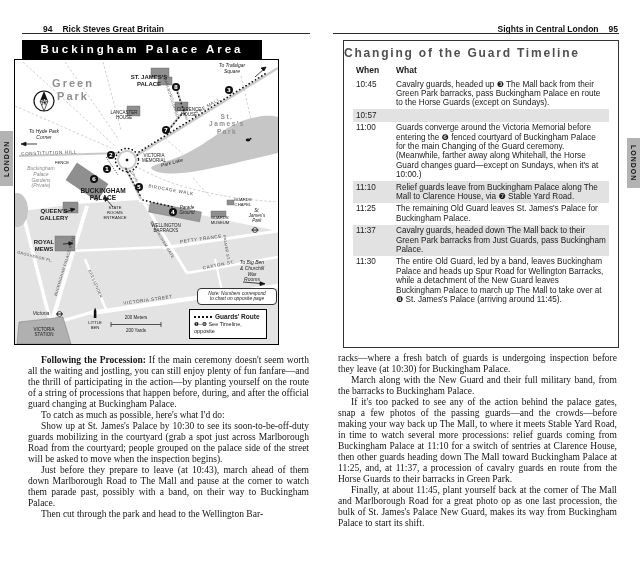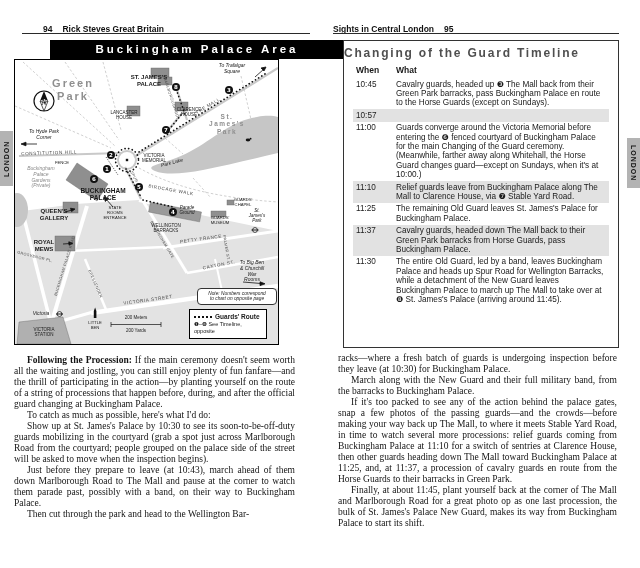--- a/index.html
+++ b/index.html
@@ -13,23 +13,23 @@
   .hdr-rule{position:absolute;top:33px;height:1.2px;background:#2a2a2a;}
 
   
   .side-tab{position:absolute;background:#b3b3b3;color:#151515;
             font:bold 7px "Liberation Sans",sans-serif;letter-spacing:1px;
             display:flex;align-items:center;justify-content:center;}
   .tab-l{writing-mode:vertical-rl;transform:rotate(180deg);}
   .tab-r{writing-mode:vertical-rl;}
 
   
-  .map-banner{position:absolute;left:22px;top:40px;width:294px;height:19px;background:#000;
+  .map-banner{position:absolute;left:22px;top:40px;width:240px;height:19px;background:#000;
               color:#fff;font:bold 11.5px/19px "Liberation Sans",sans-serif;letter-spacing:3px;
-              text-align:center;margin-left:28px;}
+              text-align:center;}
   .map-box{position:absolute;left:14px;top:59px;width:265px;height:286px;border:1px solid #000;
            box-sizing:border-box;background:#fff;overflow:hidden;}
   .map-box svg{position:absolute;left:0;top:0;}
   .ml{position:absolute;white-space:pre-line;text-align:center;line-height:1.15;
       transform:translate(-50%,-50%);color:#1a1a1a;font-family:"Liberation Sans","DejaVu Sans",sans-serif;}
   .park{font-size:11px;letter-spacing:2px;color:#8f8f8f;font-weight:bold;}
   .park2{font-size:6.5px;letter-spacing:1.5px;color:#8f8f8f;font-weight:bold;}
   .b65{font-weight:bold;font-size:6.5px;} .b6{font-weight:bold;font-size:6px;} .n45{font-size:4.5px;} .n4{font-size:4.2px;}
   .i5{font-style:italic;font-size:5px;} .i45{font-style:italic;font-size:4.5px;}
   .gray{color:#8a8a8a;}
@@ -263,31 +263,31 @@
     <div class="map-legend">
       <div class="lg-row1">
         <span class="lg-dots"></span>
         <span class="lg-route">Guards' Route</span>
       </div>
       <div class="lg-tl">❶–❽ See Timeline,
 opposite</div>
     </div>
   </div>
 
-  <div class="body-text" style="left:14px;top:355px;width:281px;">
+  <div class="body-text" style="left:28px;top:355px;width:281px;">
     <p class="bp"><span class="lead">Following the Procession:</span><span> If the main ceremony doesn't seem worth all the waiting and jostling, you can still enjoy plenty of fun fanfare—and the thrill of participating in the action—by planting yourself on the route of a string of processions that happen before, during, and after the official guard changing at Buckingham Palace.</span></p>
     <p class="bp">To catch as much as possible, here's what I'd do:</p>
     <p class="bp">Show up at St. James's Palace by 10:30 to see its soon-to-be-off-duty guards mobilizing in the courtyard (grab a spot just across Marlborough Road from the courtyard; people grouped on the palace side of the street will be asked to move when the inspection begins).</p>
     <p class="bp">Just before they prepare to leave (at 10:43), march ahead of them down Marlborough Road to The Mall and pause at the corner to watch them parade past, possibly with a band, on their way to Buckingham Palace.</p>
     <p class="bp">Then cut through the park and head to the Wellington Bar-</p>
   </div>
 </div>
 
 <div class="page" id="page-right">
-  <div class="hdr" style="left:13px;width:285px;text-align:left;">
+  <div class="hdr" style="left:13px;width:285px;text-align:right;">
     <span>Sights in Central London</span><span style="display:inline-block;width:10px;"></span><span>95</span>
   </div>
   <div class="hdr-rule" style="left:13px;width:286px;"></div>
 
   <div class="side-tab tab-r" style="left:307px;top:138px;width:13px;height:50px;">LONDON</div>
 
   <div class="tl-box" style="left:23px;">
     <div class="tl-title">Changing of the Guard Timeline</div>
     <div class="tl-table">
       <div class="tl-head">
@@ -308,21 +308,21 @@
       <div class="tl-row shade">
         <span class="tl-time">11:10</span>
         <span>Relief guards leave from Buckingham Palace along The Mall to Clarence House, via ❼ Stable Yard Road.</span>
       </div>
       <div class="tl-row">
         <span class="tl-time">11:25</span>
         <span>The remaining Old Guard leaves St. James's Palace for Buckingham Palace.</span>
       </div>
       <div class="tl-row shade">
         <span class="tl-time">11:37</span>
-        <span>Cavalry guards, headed down The Mall back to their Green Park barracks from Horse Guards, pass Buckingham Palace.</span>
+        <span>Cavalry guards, headed down The Mall back to their Green Park barracks from Just Guards, pass Buckingham Palace.</span>
       </div>
       <div class="tl-row">
         <span class="tl-time">11:30</span>
         <span>The entire Old Guard, led by a band, leaves Buckingham Palace and heads up Spur Road for Wellington Barracks, while a detachment of the New Guard leaves Buckingham Palace to march up The Mall to take over at ❽ St. James's Palace (arriving around 11:45).</span>
       </div>
     </div>
   </div>
 
   <div class="body-text" style="left:18px;top:353px;width:279px;">
     <p>racks—where a fresh batch of guards is undergoing inspection before they leave (at 10:30) for Buckingham Palace.</p>

